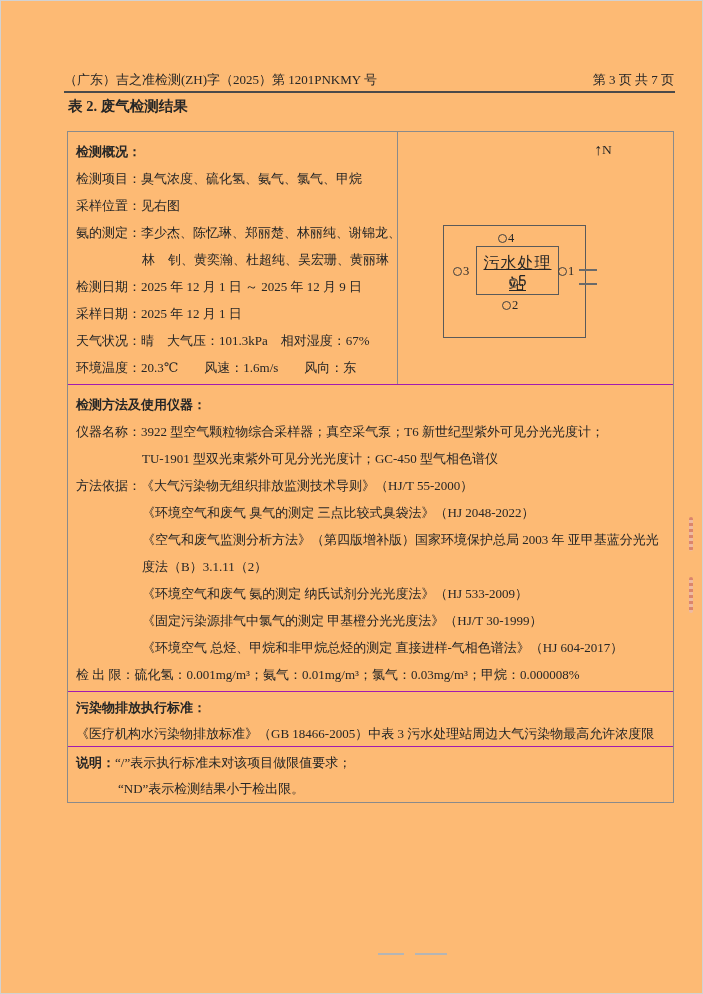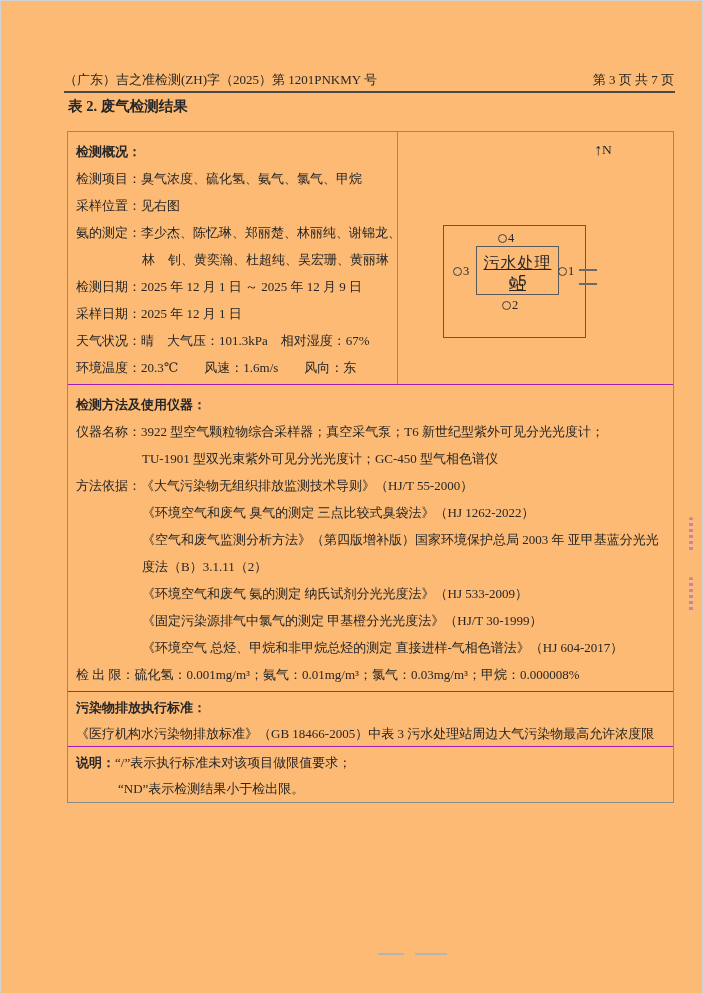--- a/index.html
+++ b/index.html
@@ -102,21 +102,21 @@
         <div class="gate1"></div>
         <div class="gate2"></div>
       </div>
     </div>
 
     <div class="row row2">
       <p class="bold">检测方法及使用仪器：</p>
       <p class="hang"><span>仪器名称：</span><span>3922 型空气颗粒物综合采样器；真空采气泵；T6 新世纪型紫外可见分光光度计；</span></p>
       <p class="ind">TU-1901 型双光束紫外可见分光光度计；GC-450 型气相色谱仪</p>
       <p class="hang"><span>方法依据：</span><span>《大气污染物无组织排放监测技术导则》（HJ/T 55-2000）</span></p>
-      <p class="ind">《环境空气和废气 臭气的测定 三点比较式臭袋法》（HJ 1262-2022）</p>
+      <p class="ind">《环境空气和废气 臭气的测定 三点比较式臭袋法》（HJ 2048-2022）</p>
       <p class="ind">《空气和废气监测分析方法》（第四版增补版）国家环境保护总局 2003 年  亚甲基蓝分光光</p>
       <p class="ind">度法（B）3.1.11（2）</p>
       <p class="ind">《环境空气和废气 氨的测定 纳氏试剂分光光度法》（HJ 533-2009）</p>
       <p class="ind">《固定污染源排气中氯气的测定 甲基橙分光光度法》（HJ/T 30-1999）</p>
       <p class="ind">《环境空气 总烃、甲烷和非甲烷总烃的测定 直接进样-气相色谱法》（HJ 604-2017）</p>
       <p class="hang"><span>检 出 限：</span><span>硫化氢：0.001mg/m³；氨气：0.01mg/m³；氯气：0.03mg/m³；甲烷：0.000008%</span></p>
     </div>
 
     <div class="row row3">
       <p class="bold">污染物排放执行标准：</p>

